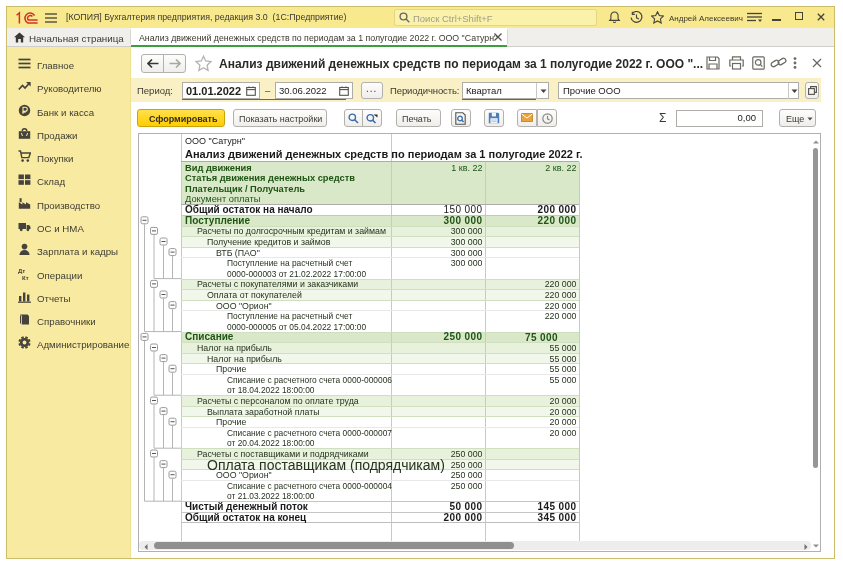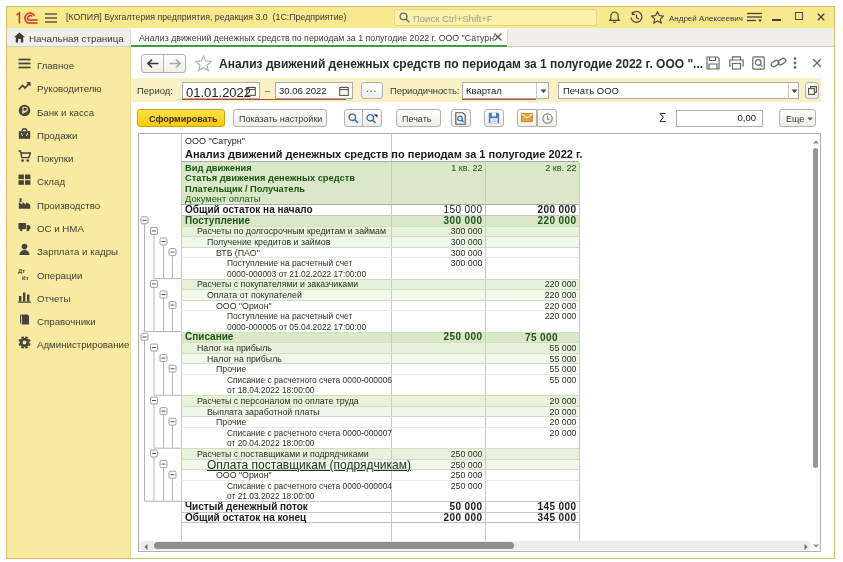--- a/index.html
+++ b/index.html
@@ -252,21 +252,21 @@
 <svg class="abs" style="left:812px;top:58px;" width="10" height="10" viewBox="0 0 10 10">
     <g stroke="#6b6962" stroke-width="1.3">
       <line x1="1" y1="1" x2="9" y2="9"></line>
       <line x1="9" y1="1" x2="1" y2="9"></line>
     </g>
   </svg>
 
 <div class="abs" style="left:131px;top:78px;width:690px;height:24px;background:#f9f1c5;"></div>
 <div class="t" style="left:137px;top:85px;font-size:9.5px;color:#3b392f;">Период:</div>
 <div class="abs" style="left:182px;top:82px;width:78px;height:17px;background:#fff;border:1px solid #aeaca6;"></div>
-<div class="t" style="left:186px;top:85px;font-size:13px;color:#22211e;">01.01.2022</div>
+<div class="t" style="left:186px;top:85px;font-size:11px;color:#22211e;font-weight:bold;">01.01.2022</div>
 <svg class="abs" style="left:246px;top:85.5px;" width="10" height="10" viewBox="0 0 10 10">
     <rect x="0.7" y="1.5" width="8.6" height="7.8" fill="none" stroke="#55534c" stroke-width="1.1"></rect>
     <line x1="0.7" y1="3.6" x2="9.3" y2="3.6" stroke="#55534c" stroke-width="1.1"></line>
     <line x1="3" y1="0.4" x2="3" y2="2" stroke="#55534c" stroke-width="1.1"></line>
     <line x1="7" y1="0.4" x2="7" y2="2" stroke="#55534c" stroke-width="1.1"></line>
   </svg>
 <div class="t" style="left:265px;top:84.5px;font-size:9.5px;color:#3b392f;">–</div>
 <div class="abs" style="left:182px;top:98.8px;width:164px;height:1.6px;background:#c2452a;"></div>
 <div class="abs" style="left:275px;top:82px;width:78px;height:17px;background:#fff;border:1px solid #aeaca6;"></div>
 <div class="t" style="left:279px;top:85px;font-size:9.5px;color:#22211e;">30.06.2022</div>
@@ -282,21 +282,21 @@
 <div class="abs" style="left:462px;top:82px;width:87px;height:17px;background:#fff;border:1px solid #aeaca6;"></div>
 <div class="abs" style="left:536px;top:82.5px;width:1px;height:16px;background:#c9c7c2;"></div>
 <div class="abs" style="left:462px;top:98.8px;width:74px;height:1.6px;background:#c2452a;"></div>
 <div class="t" style="left:466px;top:85px;font-size:9.5px;color:#22211e;">Квартал</div>
 
 <svg class="abs" style="left:539.5px;top:88.5px;" width="7" height="5" viewBox="0 0 7 5">
     <path d="M0.5,0.5 L3.5,4 L6.5,0.5 z" fill="#45433c"></path>
   </svg>
 <div class="abs" style="left:558px;top:82px;width:241px;height:17px;background:#fff;border:1px solid #aeaca6;"></div>
 <div class="abs" style="left:788px;top:82.5px;width:1px;height:16px;background:#c9c7c2;"></div>
-<div class="t" style="left:563px;top:85px;font-size:9.5px;color:#22211e;">Печать ООО</div>
+<div class="t" style="left:563px;top:85px;font-size:9.5px;color:#22211e;">Прочие ООО</div>
 
 <svg class="abs" style="left:791px;top:88.5px;" width="7" height="5" viewBox="0 0 7 5">
     <path d="M0.5,0.5 L3.5,4 L6.5,0.5 z" fill="#45433c"></path>
   </svg>
 <div class="btn" style="left:805px;top:82px;width:14px;height:17px;"></div>
 <svg class="abs" style="left:808px;top:86px;" width="9" height="9" viewBox="0 0 9 9">
     <rect x="0.6" y="2.6" width="5.8" height="5.8" fill="none" stroke="#55534c" stroke-width="1.1"></rect>
     <path d="M2.6,2.6 V0.6 h5.8 v5.8 h-2" fill="none" stroke="#55534c" stroke-width="1.1"></path>
   </svg>
 
@@ -442,21 +442,21 @@
 <div class="abs" style="left:506.5px;top:396.0px;width:70px;text-align:right;font-size:8.8px;line-height:10.6px;color:#26331f;">20 000</div>
 <div class="abs" style="left:207px;top:406.6px;font-size:8.8px;line-height:10.6px;color:#26331f;white-space:nowrap;">Выплата заработной платы</div>
 <div class="abs" style="left:506.5px;top:406.6px;width:70px;text-align:right;font-size:8.8px;line-height:10.6px;color:#26331f;">20 000</div>
 <div class="abs" style="left:216px;top:417.2px;font-size:8.8px;line-height:10.6px;color:#26331f;white-space:nowrap;">Прочие</div>
 <div class="abs" style="left:506.5px;top:417.2px;width:70px;text-align:right;font-size:8.8px;line-height:10.6px;color:#26331f;">20 000</div>
 <div class="abs" style="left:227px;top:427.8px;font-size:8.4px;line-height:10.6px;color:#26331f;white-space:nowrap;">Списание с расчетного счета 0000-000007</div>
 <div class="abs" style="left:227px;top:438.4px;font-size:8.4px;line-height:10.6px;color:#26331f;white-space:nowrap;">от 20.04.2022 18:00:00</div>
 <div class="abs" style="left:506.5px;top:427.8px;width:70px;text-align:right;font-size:8.8px;line-height:10.6px;color:#26331f;">20 000</div>
 <div class="abs" style="left:197px;top:449.0px;font-size:8.8px;line-height:10.6px;color:#26331f;white-space:nowrap;">Расчеты с поставщиками и подрядчиками</div>
 <div class="abs" style="left:412.5px;top:449.0px;width:70px;text-align:right;font-size:8.8px;line-height:10.6px;color:#26331f;">250 000</div>
-<div class="abs" style="left:207px;top:459.6px;font-size:12px;line-height:10.6px;color:#26331f;white-space:nowrap;text-decoration:underline;">Оплата поставщикам (подрядчикам)</div>
+<div class="abs" style="left:207px;top:459.6px;font-size:14px;line-height:10.6px;color:#26331f;white-space:nowrap;">Оплата поставщикам (подрядчикам)</div>
 <div class="abs" style="left:412.5px;top:459.6px;width:70px;text-align:right;font-size:8.8px;line-height:10.6px;color:#26331f;">250 000</div>
 <div class="abs" style="left:216px;top:470.2px;font-size:8.8px;line-height:10.6px;color:#26331f;white-space:nowrap;">ООО "Орион"</div>
 <div class="abs" style="left:412.5px;top:470.2px;width:70px;text-align:right;font-size:8.8px;line-height:10.6px;color:#26331f;">250 000</div>
 <div class="abs" style="left:227px;top:480.8px;font-size:8.4px;line-height:10.6px;color:#26331f;white-space:nowrap;">Списание с расчетного счета 0000-000004</div>
 <div class="abs" style="left:227px;top:491.4px;font-size:8.4px;line-height:10.6px;color:#26331f;white-space:nowrap;">от 21.03.2022 18:00:00</div>
 <div class="abs" style="left:412.5px;top:480.8px;width:70px;text-align:right;font-size:8.8px;line-height:10.6px;color:#26331f;">250 000</div>
 <div class="abs" style="left:185px;top:502.0px;font-size:8.8px;line-height:10.6px;font-weight:bold;font-size:10px;color:#1a1a1a;white-space:nowrap;">Чистый денежный поток</div>
 <div class="abs" style="left:412.5px;top:502.0px;width:70px;text-align:right;font-size:8.8px;line-height:10.6px;font-weight:bold;font-size:10px;color:#1a1a1a;letter-spacing:0.4px;">50 000</div>
 <div class="abs" style="left:506.5px;top:502.0px;width:70px;text-align:right;font-size:8.8px;line-height:10.6px;font-weight:bold;font-size:10px;color:#1a1a1a;letter-spacing:0.4px;">145 000</div>
 <div class="abs" style="left:185px;top:512.6px;font-size:8.8px;line-height:10.6px;font-weight:bold;font-size:10px;color:#1a1a1a;white-space:nowrap;">Общий остаток на конец</div>

